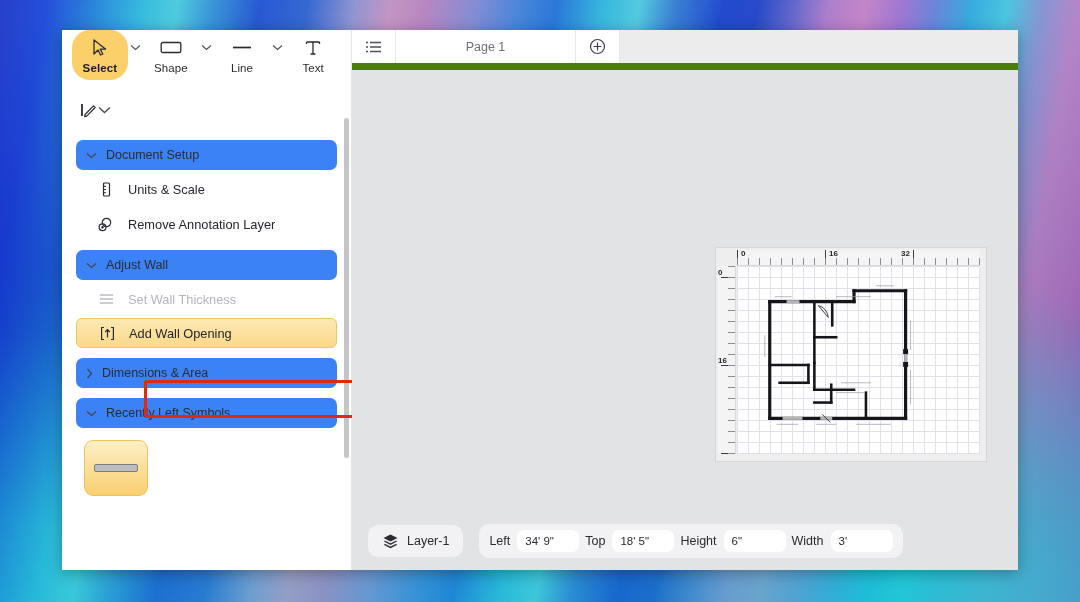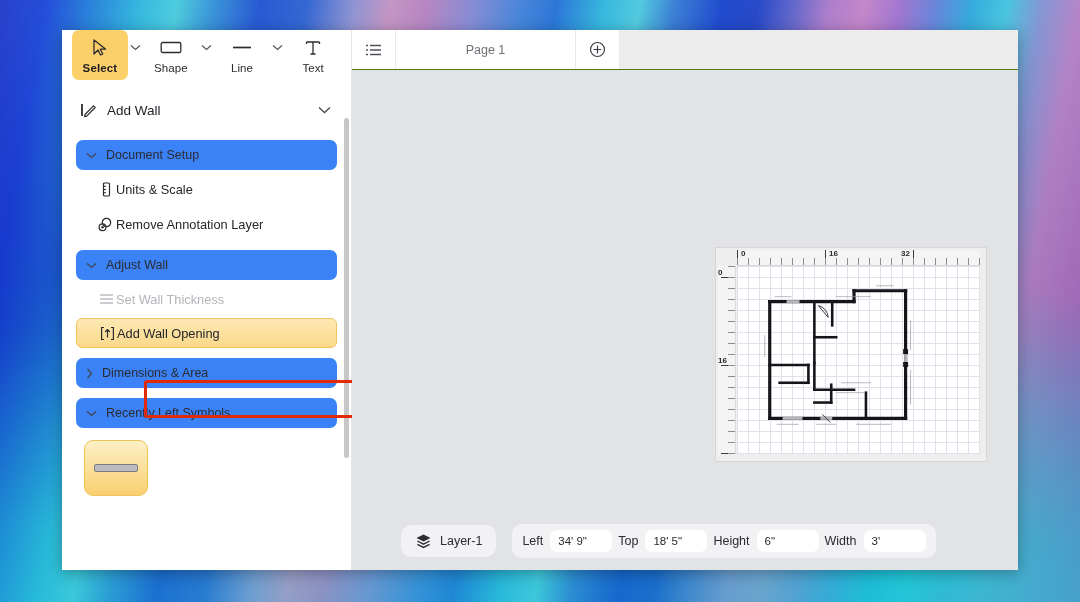--- a/index.html
+++ b/index.html
@@ -42,21 +42,21 @@
     position: relative; display: flex; flex-direction: column;
     border-right: 1px solid #e6e6e8;
   }
   .tool-strip {
     display: flex; align-items: flex-start; padding: 0 10px;
     height: 52px; flex: 0 0 auto;
   }
   .tool {
     position: relative; width: 58px; height: 50px;
     display: flex; flex-direction: column; align-items: center; justify-content: center;
-    gap: 3px; border-radius: 7px;
+    gap: 3px; border-radius: 18px;
   }
   .tool.active { background: #fbd06b; }
   .tool .glyph { height: 22px; display: flex; align-items: center; justify-content: center; }
   .tool .tlabel { font-size: 11.5px; color: #2c2c30; letter-spacing: .1px; }
   .tool.active .tlabel { color: #1d1d20; font-weight: 700; }
   .chev-small {
     width: 16px; height: 50px; display: flex; align-items: center; justify-content: center;
     margin-top: -8px;
   }
 
@@ -74,21 +74,21 @@
     height: 30px; border-radius: 7px; background: #3b82f6;
     padding: 0 10px; margin-top: 10px;
     font-size: 12.5px; color: #2b2b31;
   }
   .item-row {
     display: flex; align-items: center; height: 32px;
     padding-left: 20px; margin-top: 3px; border-radius: 6px;
     font-size: 12.8px; color: #25252b;
   }
   .item-row .iglyph { width: 20px; display: flex; align-items: center; justify-content: center; }
-  .item-row .ilbl { margin-left: 0; }
+  .item-row .ilbl { margin-left: 12px; }
   .item-row.disabled { color: #b4b4ba; }
   .item-row.highlighted {
     background: linear-gradient(180deg,#fde9b4 0%, #fbd98a 100%);
     border: 1px solid #f0c561; height: 30px;
   }
 
   .hl-frame {
     position: absolute; left: 82px; top: 350px; width: 248px; height: 38px;
     border: 3px solid #e02a08; border-radius: 3px; pointer-events: none;
   }
@@ -107,21 +107,21 @@
   }
   .sb-thumb {
     position: absolute; right: 0; top: 28px; width: 5px; height: 340px;
     background: #c6c6c9; border-radius: 3px;
   }
 
   
   .main { flex: 1 1 auto; display: flex; flex-direction: column; position: relative; background:#e2e3e5; }
   .tabbar {
     height: 40px; background: #fff; display: flex; align-items: stretch;
-    border-bottom: 1px solid #4d7c0f; flex: 0 0 auto;
+    border-bottom: 7px solid #4d7c0f; flex: 0 0 auto;
   }
   .tab-menu {
     width: 44px; display: flex; align-items: center; justify-content: center;
     border-right: 1px solid #e8e8ea;
   }
   .tab-page {
     width: 180px; display: flex; align-items: center; justify-content: center;
     font-size: 12.5px; color: #6f6f76; border-right: 1px solid #e8e8ea;
   }
   .tab-add { width: 44px; display: flex; align-items: center; justify-content: center; border-right: 1px solid #e8e8ea; }
@@ -164,21 +164,21 @@
   }
   .ruler-v .bigticks {
     position: absolute; right: 0; top: 0; bottom: 0; width: 14px;
     background: repeating-linear-gradient(0deg, #3a3a40 0 1px, transparent 1px 88px);
   }
   .ruler-v .rlbl { position: absolute; left: 0px; font-size: 8px; color: #27272c; font-weight: 700; }
 
   
   .bottombar {
     height: 58px; background: #e2e3e5; display: flex; align-items: center;
-    padding-left: 49px; gap: 16px; flex: 0 0 auto;
+    padding-left: 16px; gap: 16px; flex: 0 0 auto;
   }
   .pill {
     background: #f2f2f4; border-radius: 10px; height: 32px;
     display: flex; align-items: center; padding: 0 14px; gap: 8px;
   }
   .pill .plabel { font-size: 12.5px; color: #2a2a30; }
   .props {
     background: #f2f2f4; border-radius: 10px; height: 34px;
     display: flex; align-items: center; padding: 0 10px; gap: 6px;
   }
@@ -259,21 +259,20 @@
     <div class="scroll-col">
       <div class="panel-inner">
 
         <div class="addwall-row">
           <span>
             <svg width="18" height="16" viewBox="0 0 18 16">
                 <path d="M2 2 L2 14" stroke="#2b2b30" stroke-width="1.8"></path>
                 <path d="M5 12.5 L13.5 3.8 L15.2 5.5 L6.7 14.2 L4.6 14.6 Z" fill="none" stroke="#2b2b30" stroke-width="1.2" stroke-linejoin="round"></path>
               </svg>
           </span>
-          <span class="lbl">Add Wall</span>
           <span>
             <svg width="13" height="8" viewBox="0 0 13 8">
                 <path d="M1 1.5 L6.5 6.5 L12 1.5" fill="none" stroke="#4a4a52" stroke-width="1.3"></path>
               </svg>
           </span>
         </div>
 
         <div class="section-head">
           <span>
             <svg width="11" height="7" viewBox="0 0 11 7">

